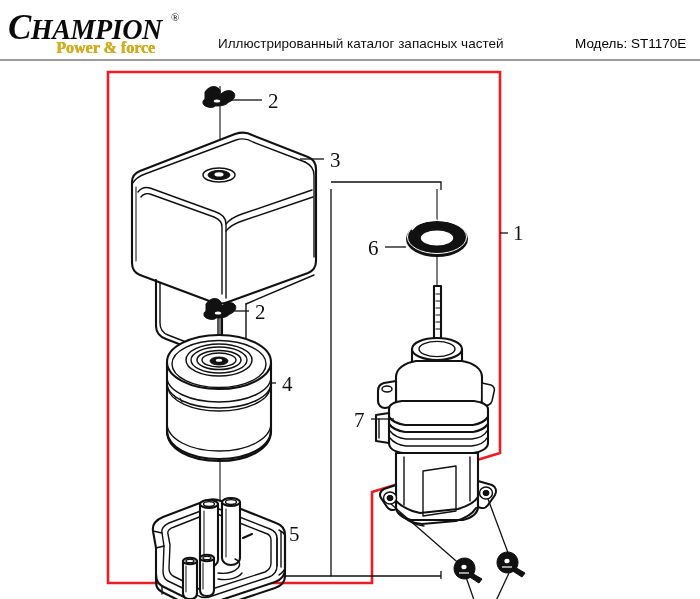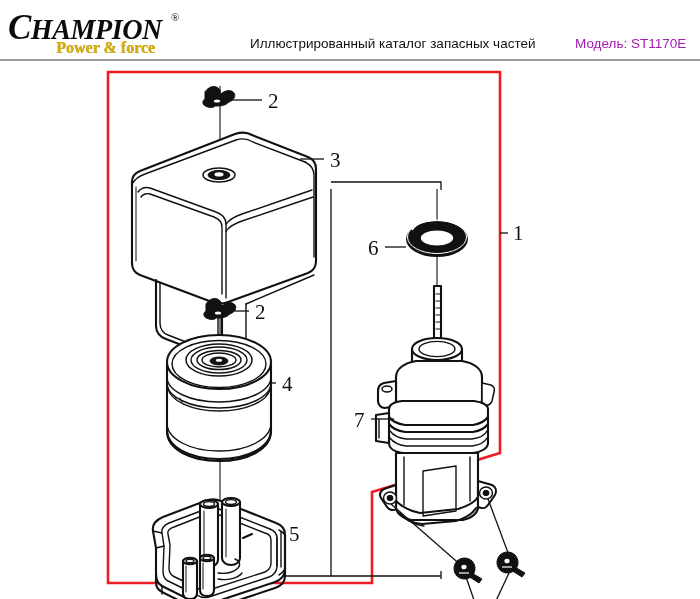--- a/index.html
+++ b/index.html
@@ -57,27 +57,26 @@
     color: #d4ae18;
     white-space: nowrap;
     text-shadow: 0.5px 0 0 #b8960f;
   }
   #header-title {
     position: absolute;
     left: 218px; top: 36px;
     font-size: 13.5px;
     color: #111111;
     white-space: nowrap;
-    margin-left: 32px;
   }
   #header-model {
     position: absolute;
     left: 575px; top: 36px;
     font-size: 13.5px;
-    color: #a21caf;
+    color: #000000;
     white-space: nowrap;
   }
   #header-rule {
     position: absolute;
     left: 0; top: 59px;
     width: 700px; height: 2px;
     background: #9a9a9a;
   }
 
   

